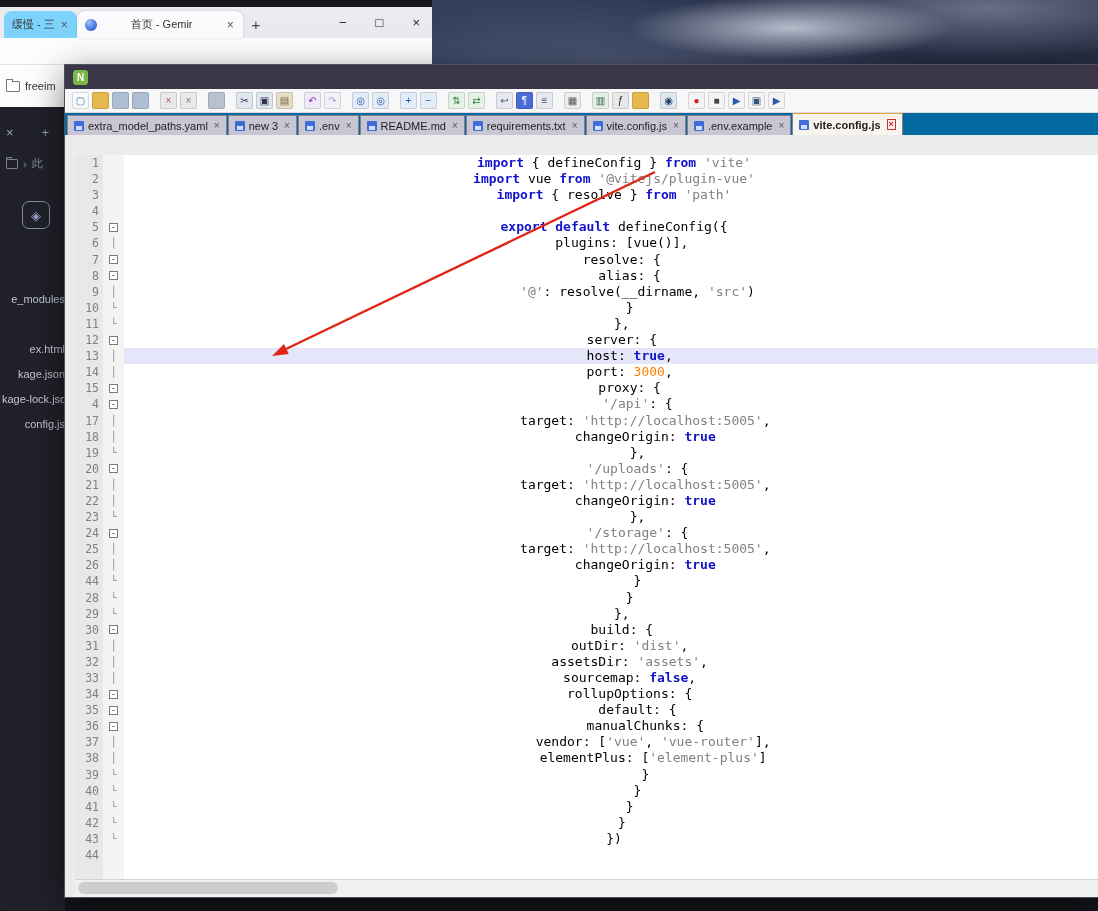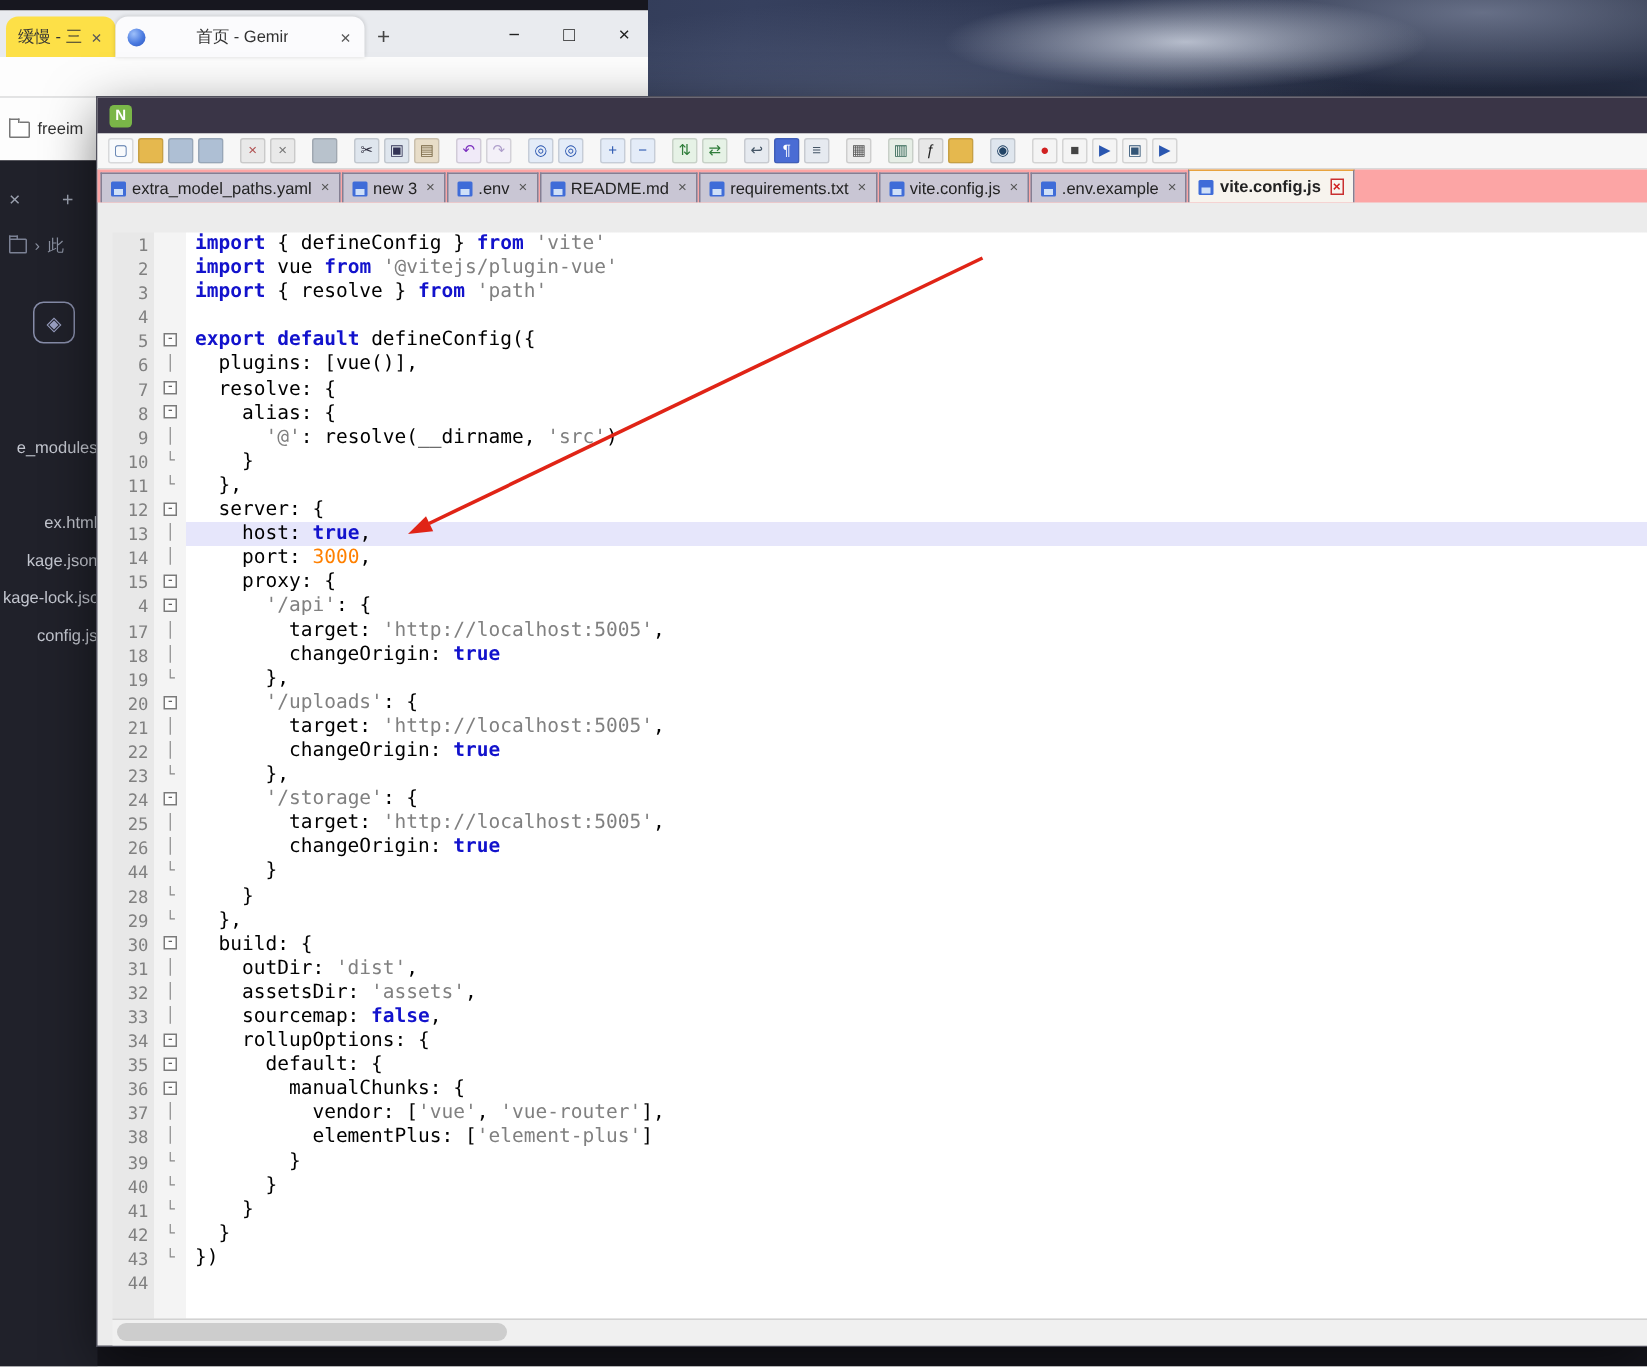--- a/index.html
+++ b/index.html
@@ -13,21 +13,21 @@
       radial-gradient(340px 70px at 90% 12%, rgba(125,134,158,.75), rgba(125,134,158,0) 72%),
       radial-gradient(430px 95px at 56% 95%, rgba(92,102,130,.6), rgba(92,102,130,0) 70%),
       radial-gradient(520px 130px at 102% 85%, rgba(38,46,68,.95), rgba(38,46,68,0) 75%),
       linear-gradient(105deg,#262e44 0%,#36405e 45%,#1e2539 100%);}
 
   
   .browser{position:absolute;left:0;top:0;width:432px;height:65px;background:#fff;z-index:2;}
   .b-top{height:7px;background:#17171f;}
   .b-tabs{position:relative;height:31px;background:#e9ebef;display:flex;align-items:flex-end;padding-left:4px;}
   .b-tab{display:flex;align-items:center;gap:5px;height:27px;padding:0 8px;border-radius:8px 8px 0 0;
-         font-size:11px;color:#333;background:#fde047;max-width:150px;}
+         font-size:11px;color:#333;background:#7dd3fc;max-width:150px;}
   .b-tab.active{background:#fbfbfd;box-shadow:0 0 3px rgba(0,0,0,.15);gap:34px;}
   .b-tab .lbl{white-space:nowrap;overflow:hidden;max-width:104px;}
   .b-close{font-size:12px;color:#5a5a5a;padding:0 1px;}
   .favicon{width:12px;height:12px;border-radius:50%;flex:none;
            background:radial-gradient(circle at 35% 30%, #9ec0fa, #4a7ae0 55%, #2b55be);}
   .b-newtab{width:26px;text-align:center;font-size:15px;color:#444;line-height:27px;}
   .b-controls{position:absolute;right:12px;top:2px;height:27px;display:flex;align-items:center;gap:29px;
               font-size:13px;color:#222;}
   .b-controls span{cursor:default;}
   .b-toolbar{height:26px;background:#fdfdfd;border-bottom:1px solid #e3e3e3;}
@@ -57,39 +57,39 @@
              padding-left:8px;font-size:12px;white-space:nowrap;overflow:hidden;}
   .npp-icon{width:15px;height:15px;background:#7ab648;border-radius:3px;color:#fff;font-size:10px;font-weight:bold;
             display:flex;align-items:center;justify-content:center;flex:none;}
   .npp-menu{height:21px;background:#ffffff;display:flex;align-items:center;font-size:12px;color:#111;padding-left:6px;}
   .menu-item{padding:0 7px;white-space:nowrap;}
   .npp-toolbar{height:23px;background:#f7f7f7;display:flex;align-items:center;gap:3px;padding-left:7px;
                border-bottom:1px solid #d9d9d9;}
   .tbi{width:15px;height:15px;border-radius:2px;font-size:10px;line-height:15px;text-align:center;
        border:1px solid rgba(0,0,0,.13);flex:none;overflow:hidden;}
   .tbsep{width:5px;flex:none;}
-  .npp-tabs{height:22px;background:#fca5a5;display:flex;align-items:flex-end;padding-left:2px;gap:1px;overflow:hidden;}
+  .npp-tabs{height:22px;background:#0369a1;display:flex;align-items:flex-end;padding-left:2px;gap:1px;overflow:hidden;}
   .doc-tab{height:19px;display:flex;align-items:center;gap:4px;padding:0 6px;background:#c9c6d4;
            border:1px solid #847f93;border-bottom:none;font-size:11px;color:#222;white-space:nowrap;flex:none;}
   .doc-tab.active{background:#f7f4ee;font-weight:bold;border-top:2px solid #e8a33d;height:21px;}
   .floppy{width:10px;height:10px;background:#3f6cd8;border-radius:1px;position:relative;flex:none;}
   .floppy::after{content:"";position:absolute;left:2px;bottom:1px;width:6px;height:4px;background:#cfe0f8;}
   .tab-x{font-size:10px;color:#555;margin-left:2px;}
   .doc-tab.active .tab-x{color:#d02020;border:1px solid #c93030;font-size:9px;line-height:9px;padding:0 1px;font-weight:bold;}
 
   
   .npp-editor{position:absolute;left:10px;top:90px;right:0;bottom:17px;overflow:hidden;
       background:linear-gradient(to right,#e8e8e8 0,#e8e8e8 28px,#f4f4f4 28px,#f4f4f4 49px,#ffffff 49px);
       font-family:"DejaVu Sans Mono","Liberation Mono",monospace;font-size:13px;}
   .eline{display:flex;height:16.1px;line-height:16.1px;}
   .eln{width:24px;padding-right:4px;text-align:right;color:#808080;font-size:11.5px;flex:none;}
   .efold{width:21px;flex:none;text-align:center;color:#8a8a8a;font-size:10px;}
   .foldbox{display:inline-block;width:9px;height:9px;border:1px solid #7a7a7a;background:#fdfdfd;
            font-size:9px;line-height:7px;text-align:center;color:#444;vertical-align:middle;box-sizing:border-box;}
-  .ecode{flex:1;white-space:pre;color:#000;padding-left:6px;}
+  .ecode{flex:1;white-space:pre;color:#000;padding-left:6px;text-align:center;}
   .eline.hl .ecode{background:#e6e6fb;}
   .tk-k{color:#1212cc;font-weight:bold;}
   .tk-s{color:#808080;}
   .tk-n{color:#ff8000;}
   .tk-p{color:#000;}
 
   .npp-hscroll{position:absolute;left:10px;right:0;bottom:0;height:17px;background:#f0f0f0;border-top:1px solid #d2d2d2;}
   .npp-hscroll .thumb{position:absolute;left:3px;top:2px;width:260px;height:12px;background:#cdcdcd;border-radius:6px;}
 
   

